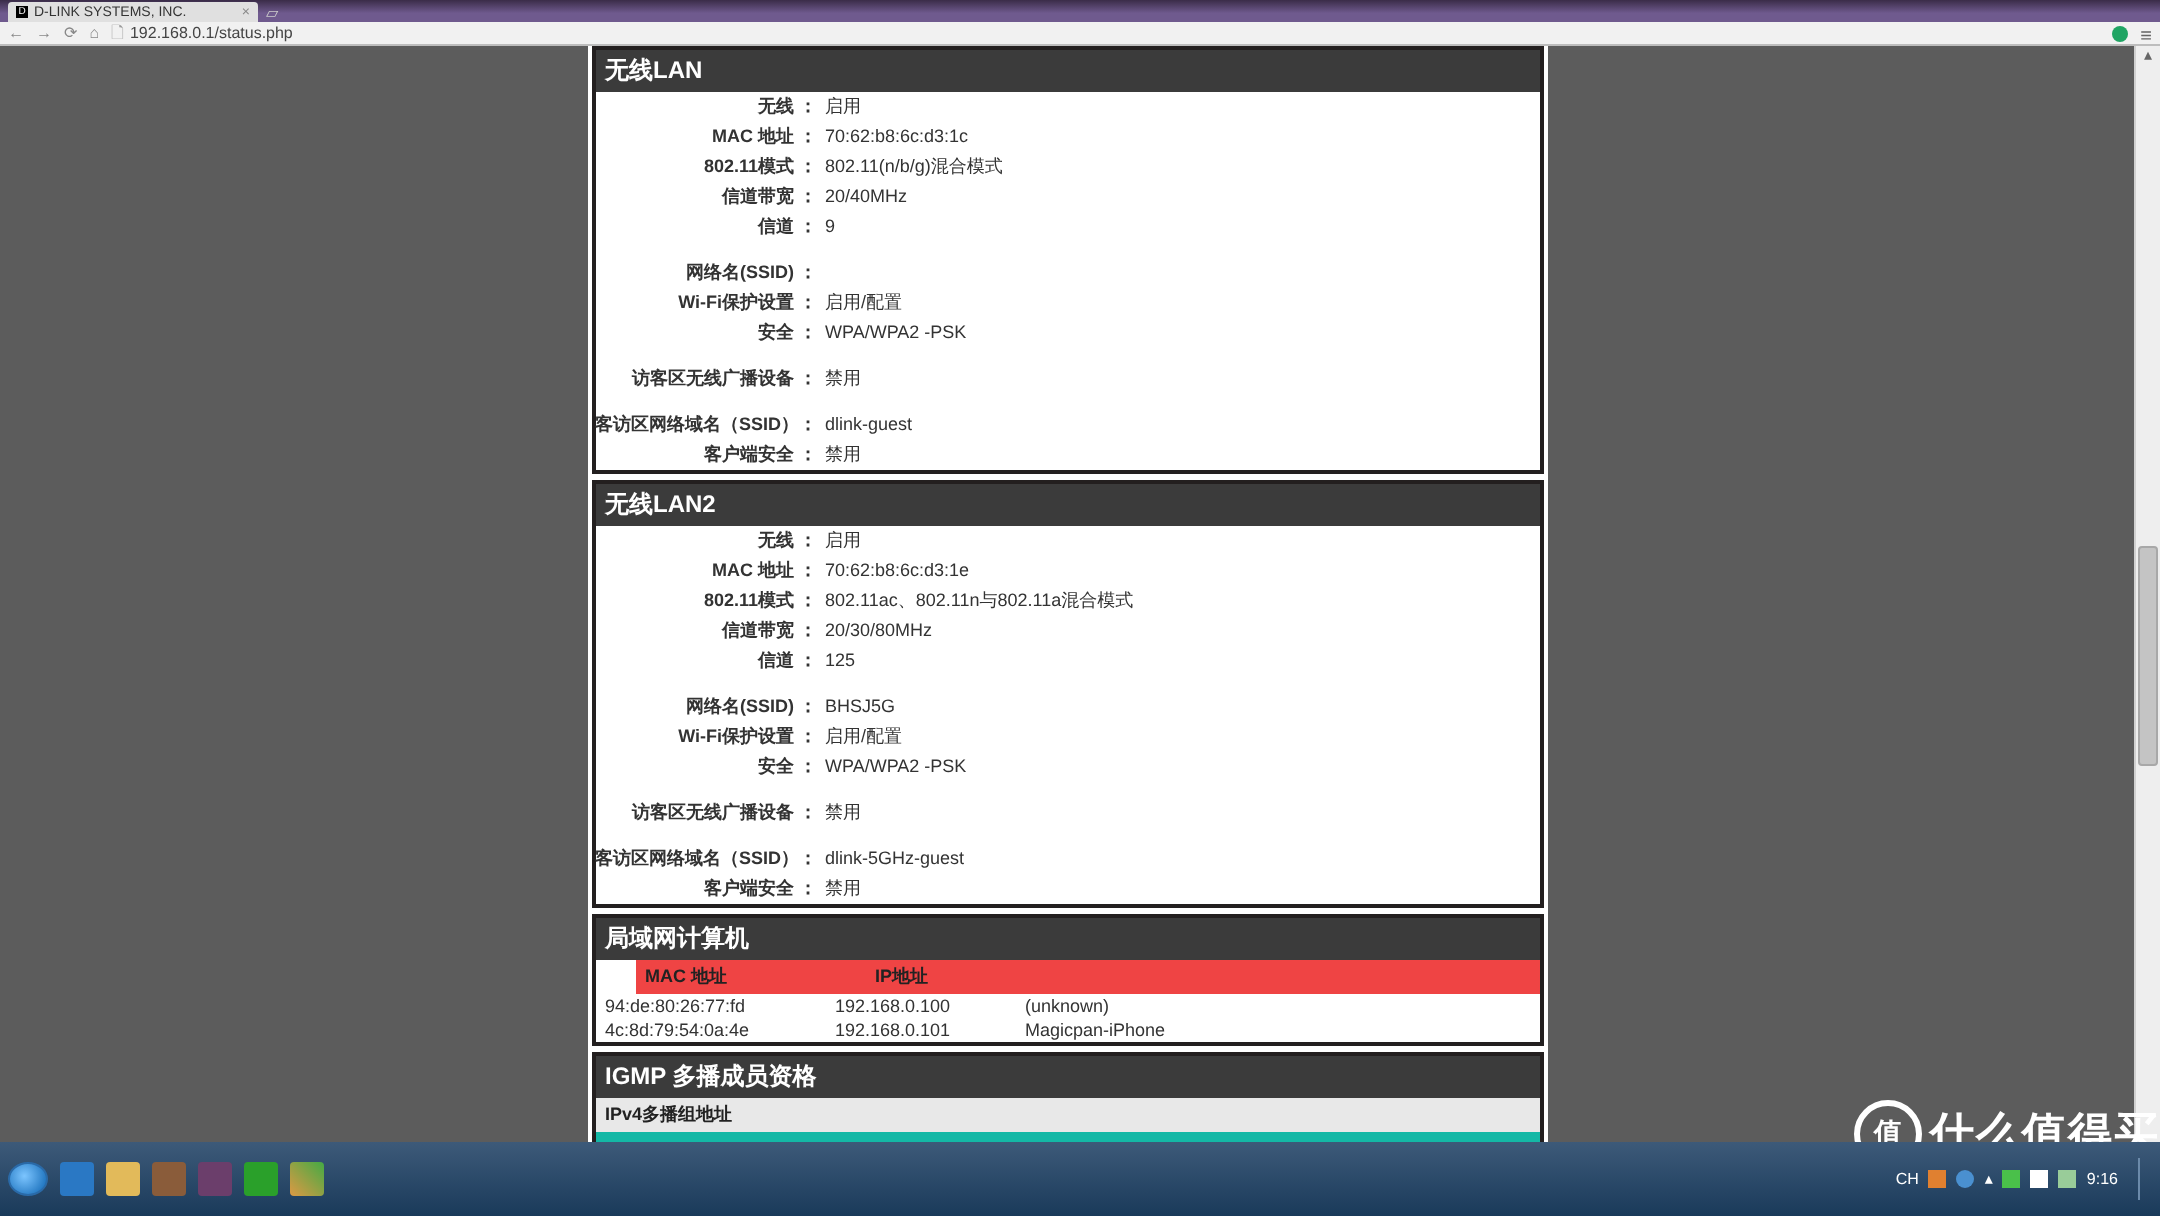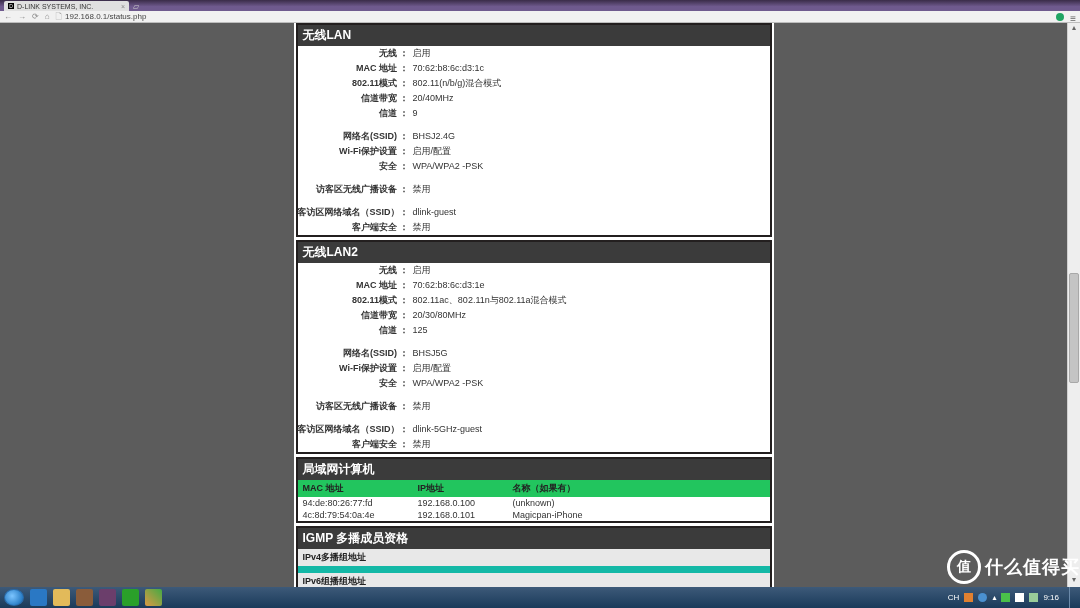--- a/index.html
+++ b/index.html
@@ -36,41 +36,41 @@
 
 .router { width:480px; margin:0 auto; background:#fff; }
 .sections { padding:0 2px; }
 .sec { border:2px solid #231f1f; margin-bottom:3px; background:#fff; }
 .sec-h { background:#3b3b3b; color:#fff; font-size:12px; font-weight:bold; padding:2px 5px; }
 .kv { display:flex; font-size:9px; color:#333; padding:1px 0; line-height:13px; }
 .kv .k { width:115px; text-align:right; font-weight:bold; padding-right:4px; }
 .kv .v { flex:1; }
 .spacer { height:8px; }
 
-.tbl-head { display:flex; background:#22c55e; font-size:9px; font-weight:bold; color:#222; padding:2px 5px; }
+.tbl-head { display:flex; background:#ef4444; font-size:9px; font-weight:bold; color:#222; padding:2px 5px;margin-left:20px; }
 .tbl-row { display:flex; font-size:9px; color:#333; padding:1px 5px; }
 .c1{width:115px}.c2{width:95px}.c3{flex:1}
 
 .mrow { font-size:9px; font-weight:bold; color:#222; padding:2px 5px; background:#e8e8e8; border-top:7px solid #14b8a6;}
 .mrow:first-child{border-top:none}
 
 .footer-bar { background:#231f1f; color:#fff; font-family:Arial; letter-spacing:2px; font-size:9px; padding:3px 8px;margin-left:16px; }
 
 
-.taskbar { position:absolute; bottom:0; left:0; right:0; height:21px; background:linear-gradient(#3d5a79,#1a3a5a); display:flex; align-items:center; padding:0 4px; }
+.taskbar { position:absolute; bottom:0; left:0; right:0; height:37px; background:linear-gradient(#3d5a79,#1a3a5a); display:flex; align-items:center; padding:0 4px; }
 .start { width:20px; height:17px; border-radius:50%; background:radial-gradient(circle at 40% 40%,#7cc5ff,#0a62b0); border:1px solid #2a6aa8; }
 .task-ic { width:17px; height:17px; margin-left:6px; border-radius:2px; }
 .tray { margin-left:auto; display:flex; align-items:center; gap:5px; color:#fff; font-size:8px; }
 .tray .tic { width:9px; height:9px; }
 .show-desktop { width:7px; height:21px; border-left:1px solid #6b8aaa; margin-left:5px; }
 
 
 .watermark { position:absolute; right:0; bottom:21px; height:40px; display:flex; align-items:center; gap:4px; color:#fff; }
 .watermark .circ { width:34px; height:34px; border-radius:50%; border:3px solid #fff; display:flex; align-items:center; justify-content:center; font-size:14px; font-weight:bold; }
-.watermark .txt { font-size:18px; font-weight:bold; letter-spacing:1px; }
+.watermark .txt { font-size:22px; font-weight:bold; letter-spacing:1px; }
 </style>
 </head>
 <body>
 
 <div class="win-title">
   <span class="win-min"></span>
   <span class="win-max"></span>
   <span class="win-close"></span>
 </div>
 
@@ -124,21 +124,20 @@
             </div>
             <div class="kv">
               <span class="k">信道 ：</span>
               <span class="v">9</span>
             </div>
           </div>
           <div class="spacer"></div>
         <div id="wlan1-rows2">
             <div class="kv">
               <span class="k">网络名(SSID) ：</span>
-              <span class="v">BHSJ2.4G</span>
             </div>
             <div class="kv">
               <span class="k">Wi-Fi保护设置 ：</span>
               <span class="v">启用/配置</span>
             </div>
             <div class="kv">
               <span class="k">安全 ：</span>
               <span class="v">WPA/WPA2 -PSK</span>
             </div>
           </div>
@@ -219,21 +218,20 @@
               <span class="v">禁用</span>
             </div>
           </div>
       </div>
 
       <div class="sec">
         <div class="sec-h">局域网计算机</div>
         <div class="tbl-head">
           <span class="c1">MAC 地址</span>
           <span class="c2">IP地址</span>
-          <span class="c3">名称（如果有）</span>
         </div>
         <div id="lan-rows">
             <div class="tbl-row">
               <span class="c1">94:de:80:26:77:fd</span>
               <span class="c2">192.168.0.100</span>
               <span class="c3">(unknown)</span>
             </div>
             <div class="tbl-row">
               <span class="c1">4c:8d:79:54:0a:4e</span>
               <span class="c2">192.168.0.101</span>

